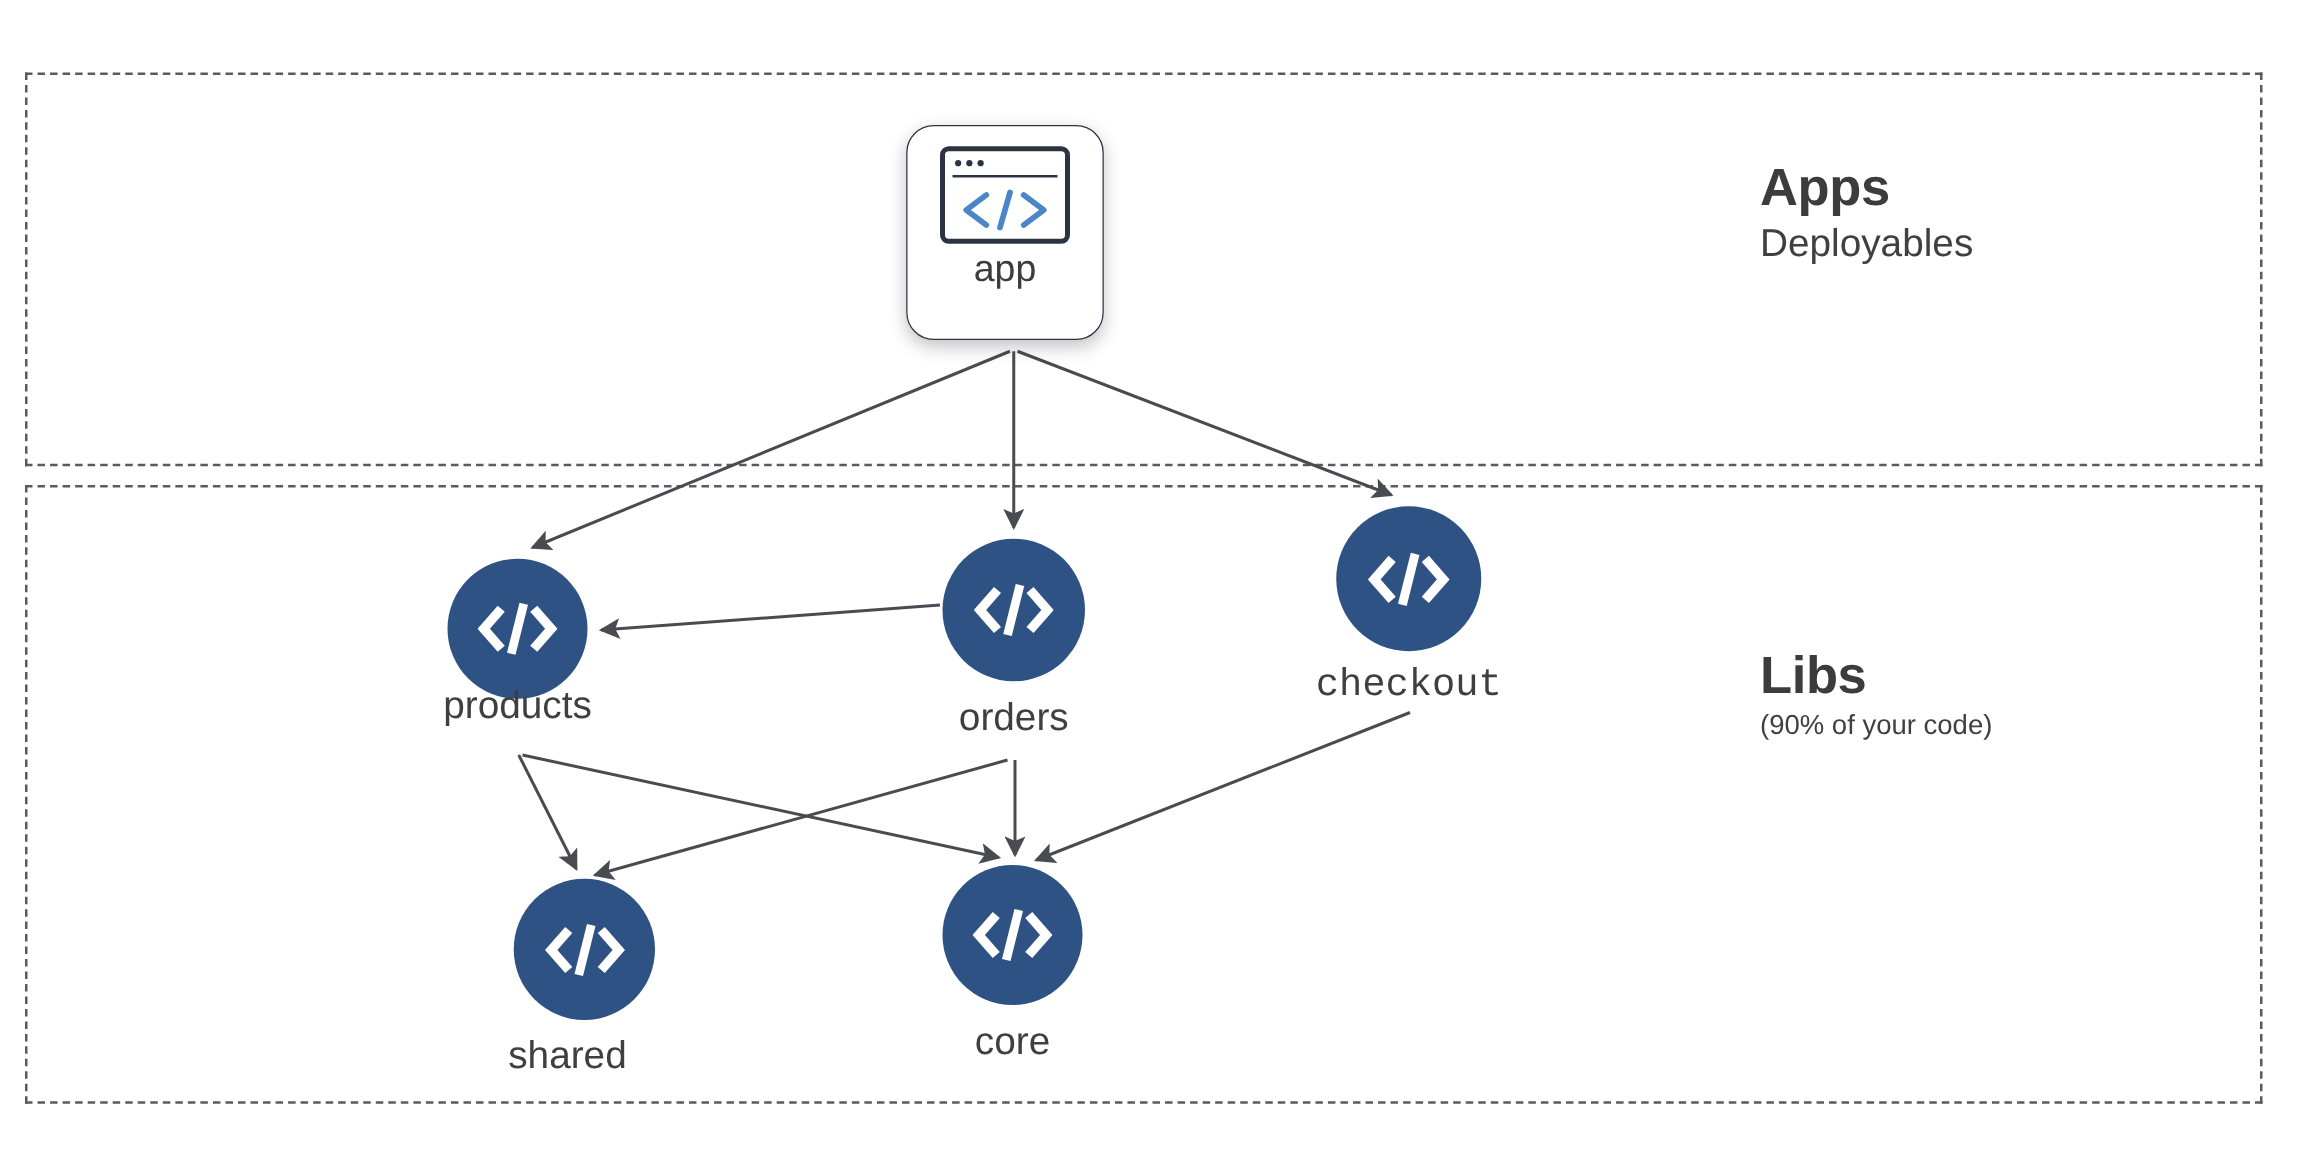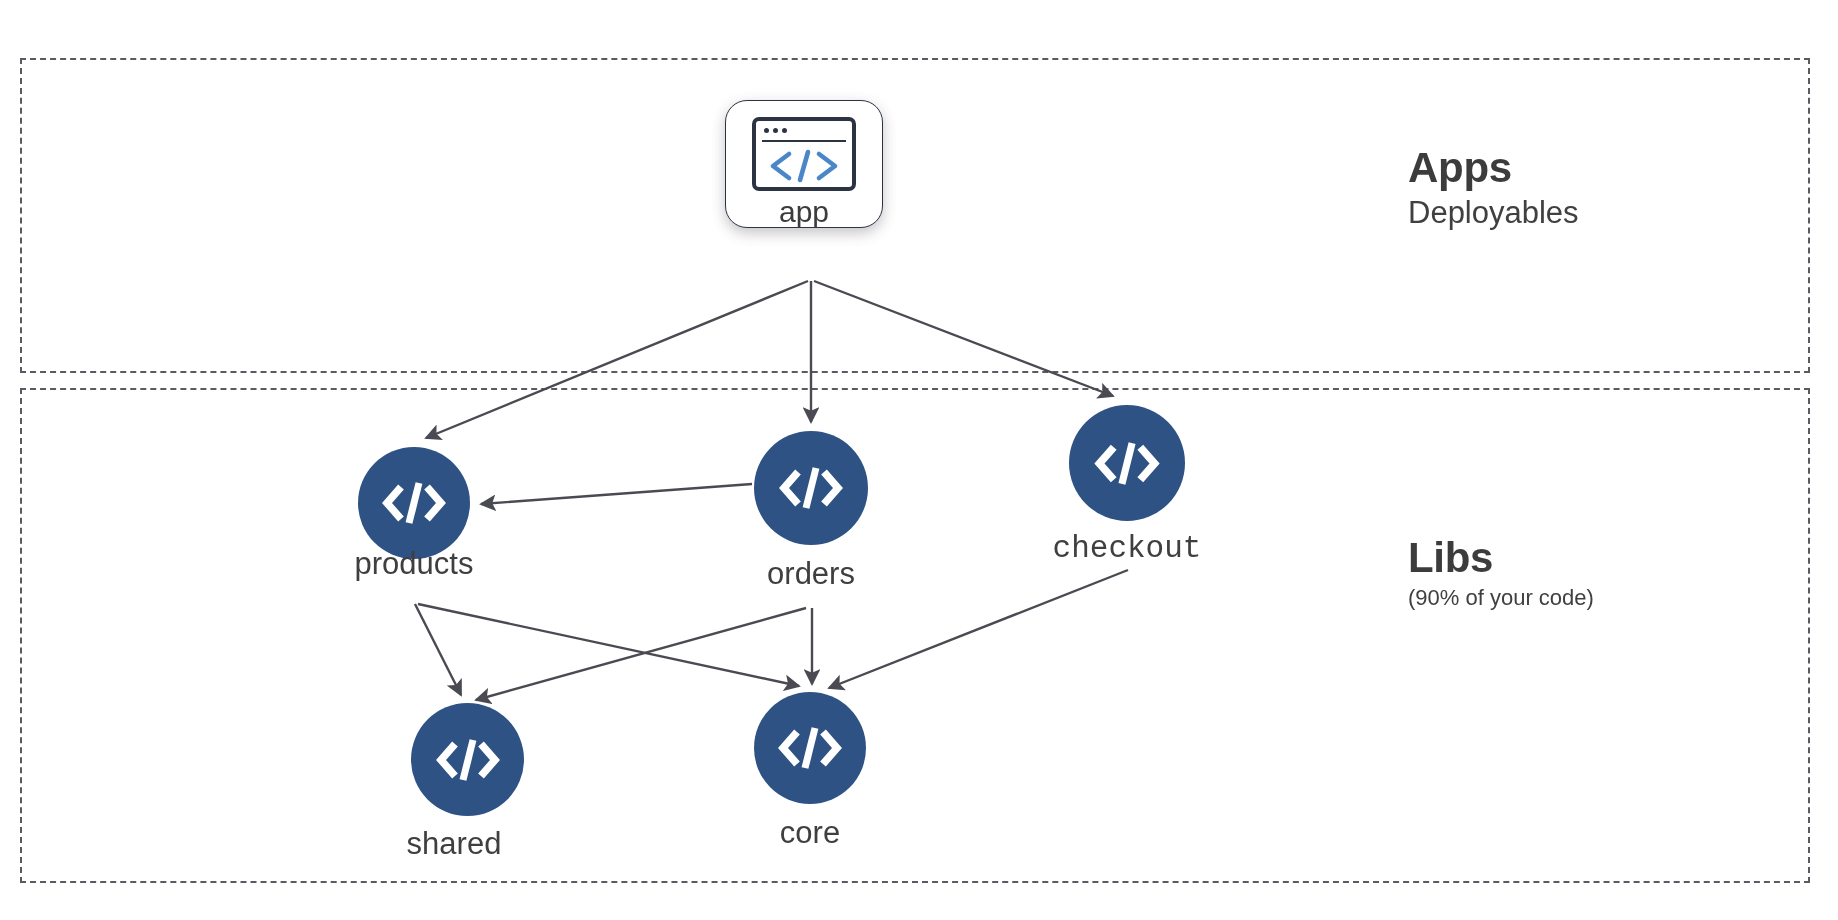--- a/index.html
+++ b/index.html
@@ -58,21 +58,20 @@
     position: absolute;
     color: #3c3c3c;
   }
   .zone-caption .caption-title {
     font-size: 42px;
     font-weight: bold;
     line-height: 1.05;
     letter-spacing: -0.3px;
     display: block;
     color: #3c3c3c;
-    margin-top: 18px;
   }
   .zone-caption .caption-sub {
     font-size: 31px;
     font-weight: normal;
     line-height: 1.25;
     display: block;
     color: #404040;
     margin-top: 4px;
   }
   #caption-apps {
@@ -86,21 +85,21 @@
   #caption-libs .caption-sub {
     font-size: 22px;
   }
 
   
   #node-app {
     position: absolute;
     left: 725px;
     top: 100px;
     width: 158px;
-    height: 128px;
+    height: 172px;
     border-radius: 22px;
     background: #ffffff;
     border: 1.5px solid #2c3444;
     box-shadow: 0 5px 14px rgba(60,60,70,0.30);
     display: flex;
     flex-direction: column;
     align-items: center;
     justify-content: flex-start;
     box-sizing: border-box;
     padding-top: 16px;

